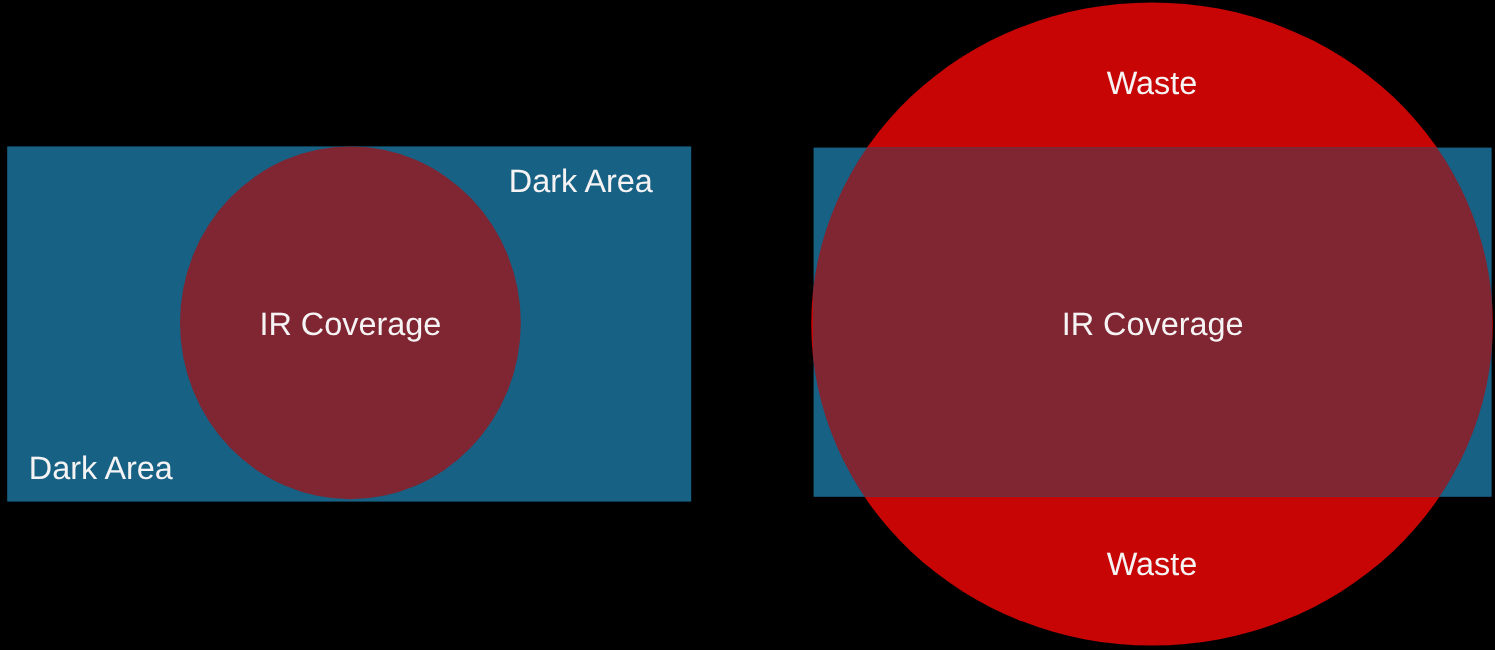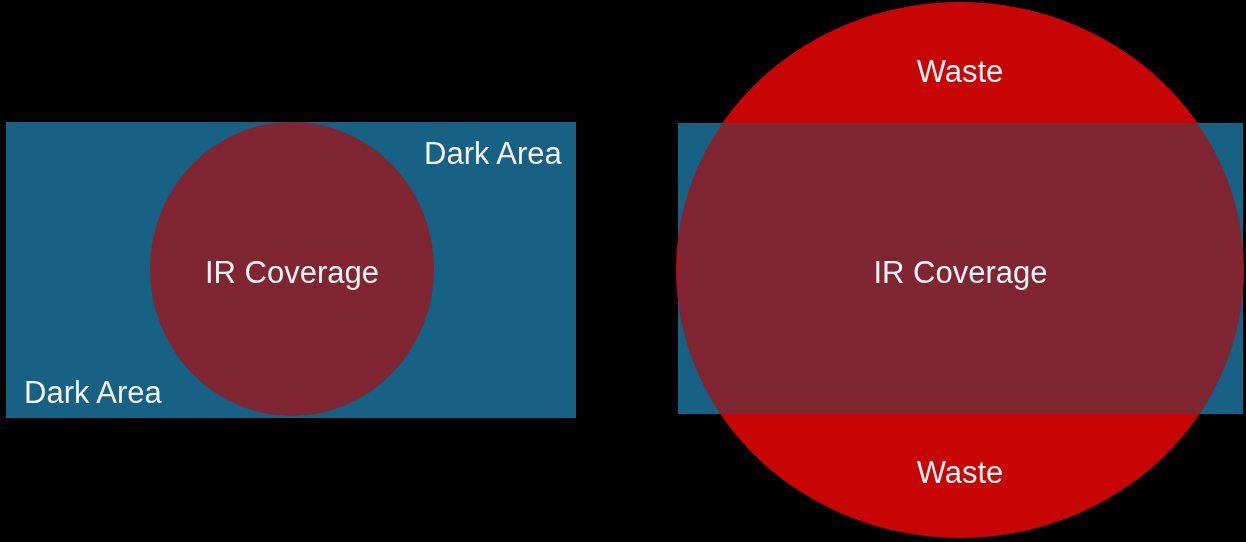--- a/index.html
+++ b/index.html
@@ -13,21 +13,21 @@
     height: 542px;
     overflow: hidden;
     background: var(--background, #000000);
     font-family: "Liberation Sans", sans-serif;
   }
   .abs { position: absolute; }
   .shape { position: absolute; }
   .label {
     position: absolute;
     color: var(--label-text, #F5F3F3);
-    font-size: 31px;
+    font-size: 27px;
     line-height: 1.15;
     white-space: nowrap;
     z-index: 5;
   }
   
   .l-rect {
     left: 6px; top: 122px;
     width: 570px; height: 296px;
     background: var(--dark-area-blue, #176184);
     z-index: 1;

